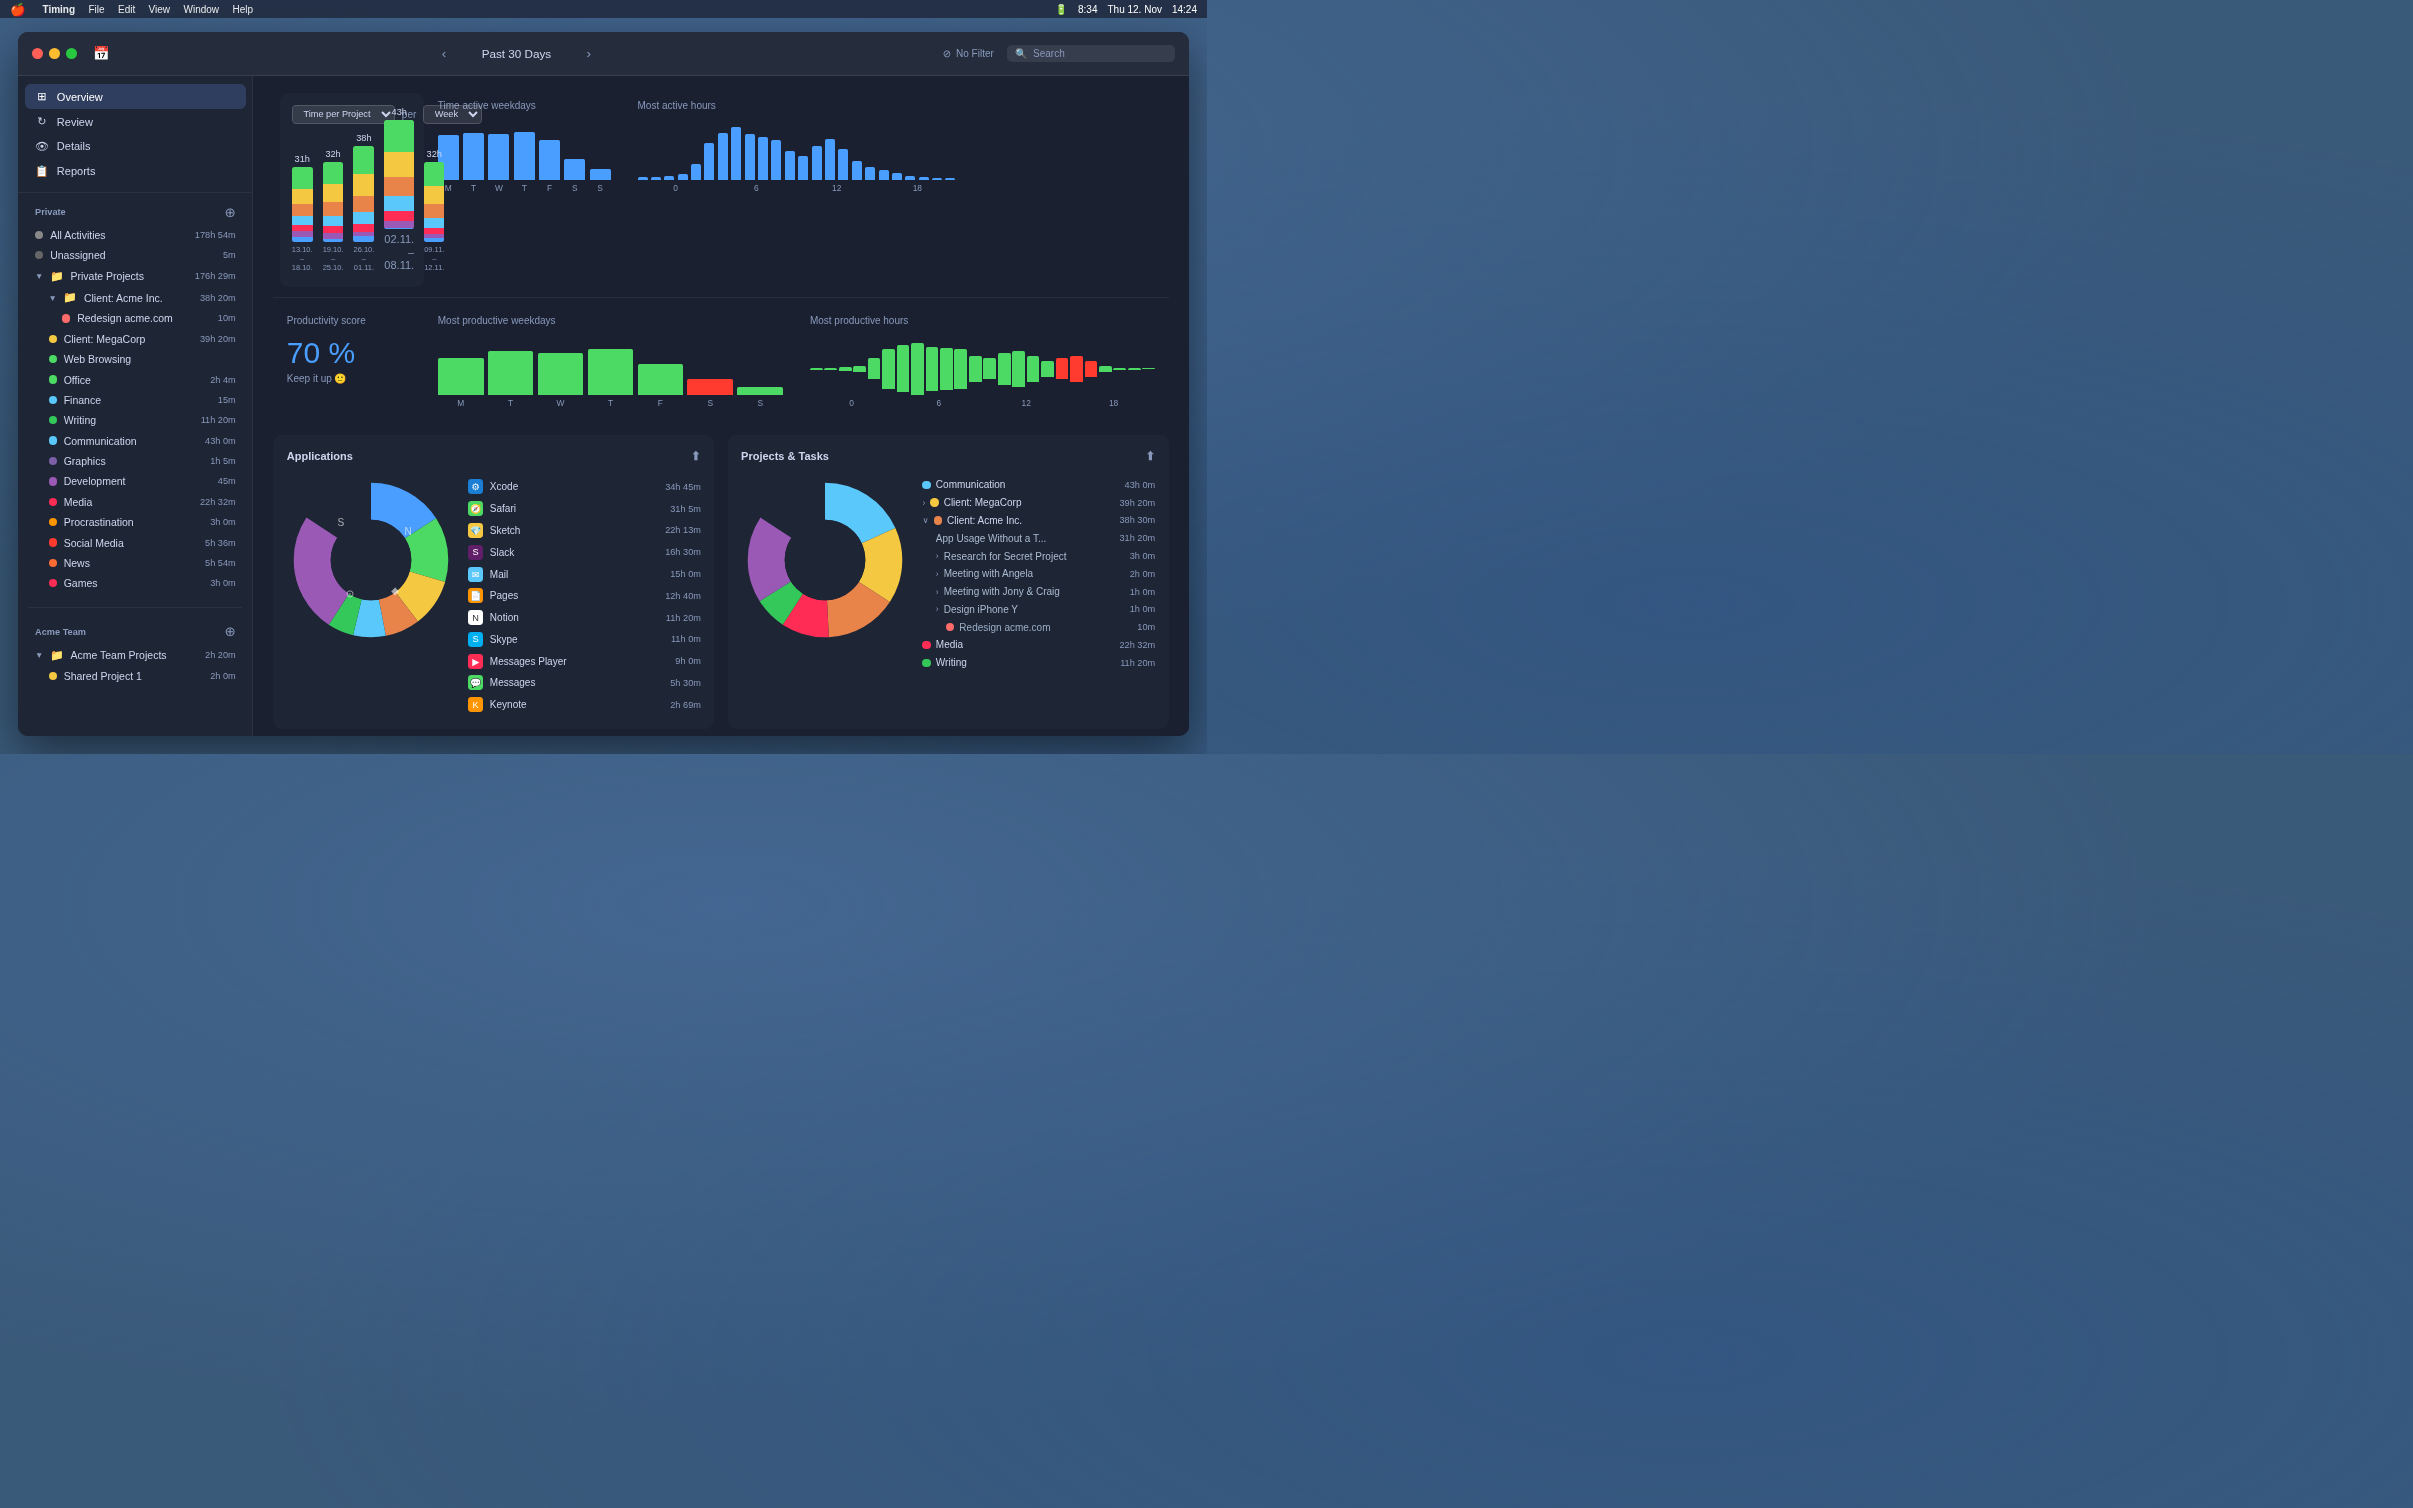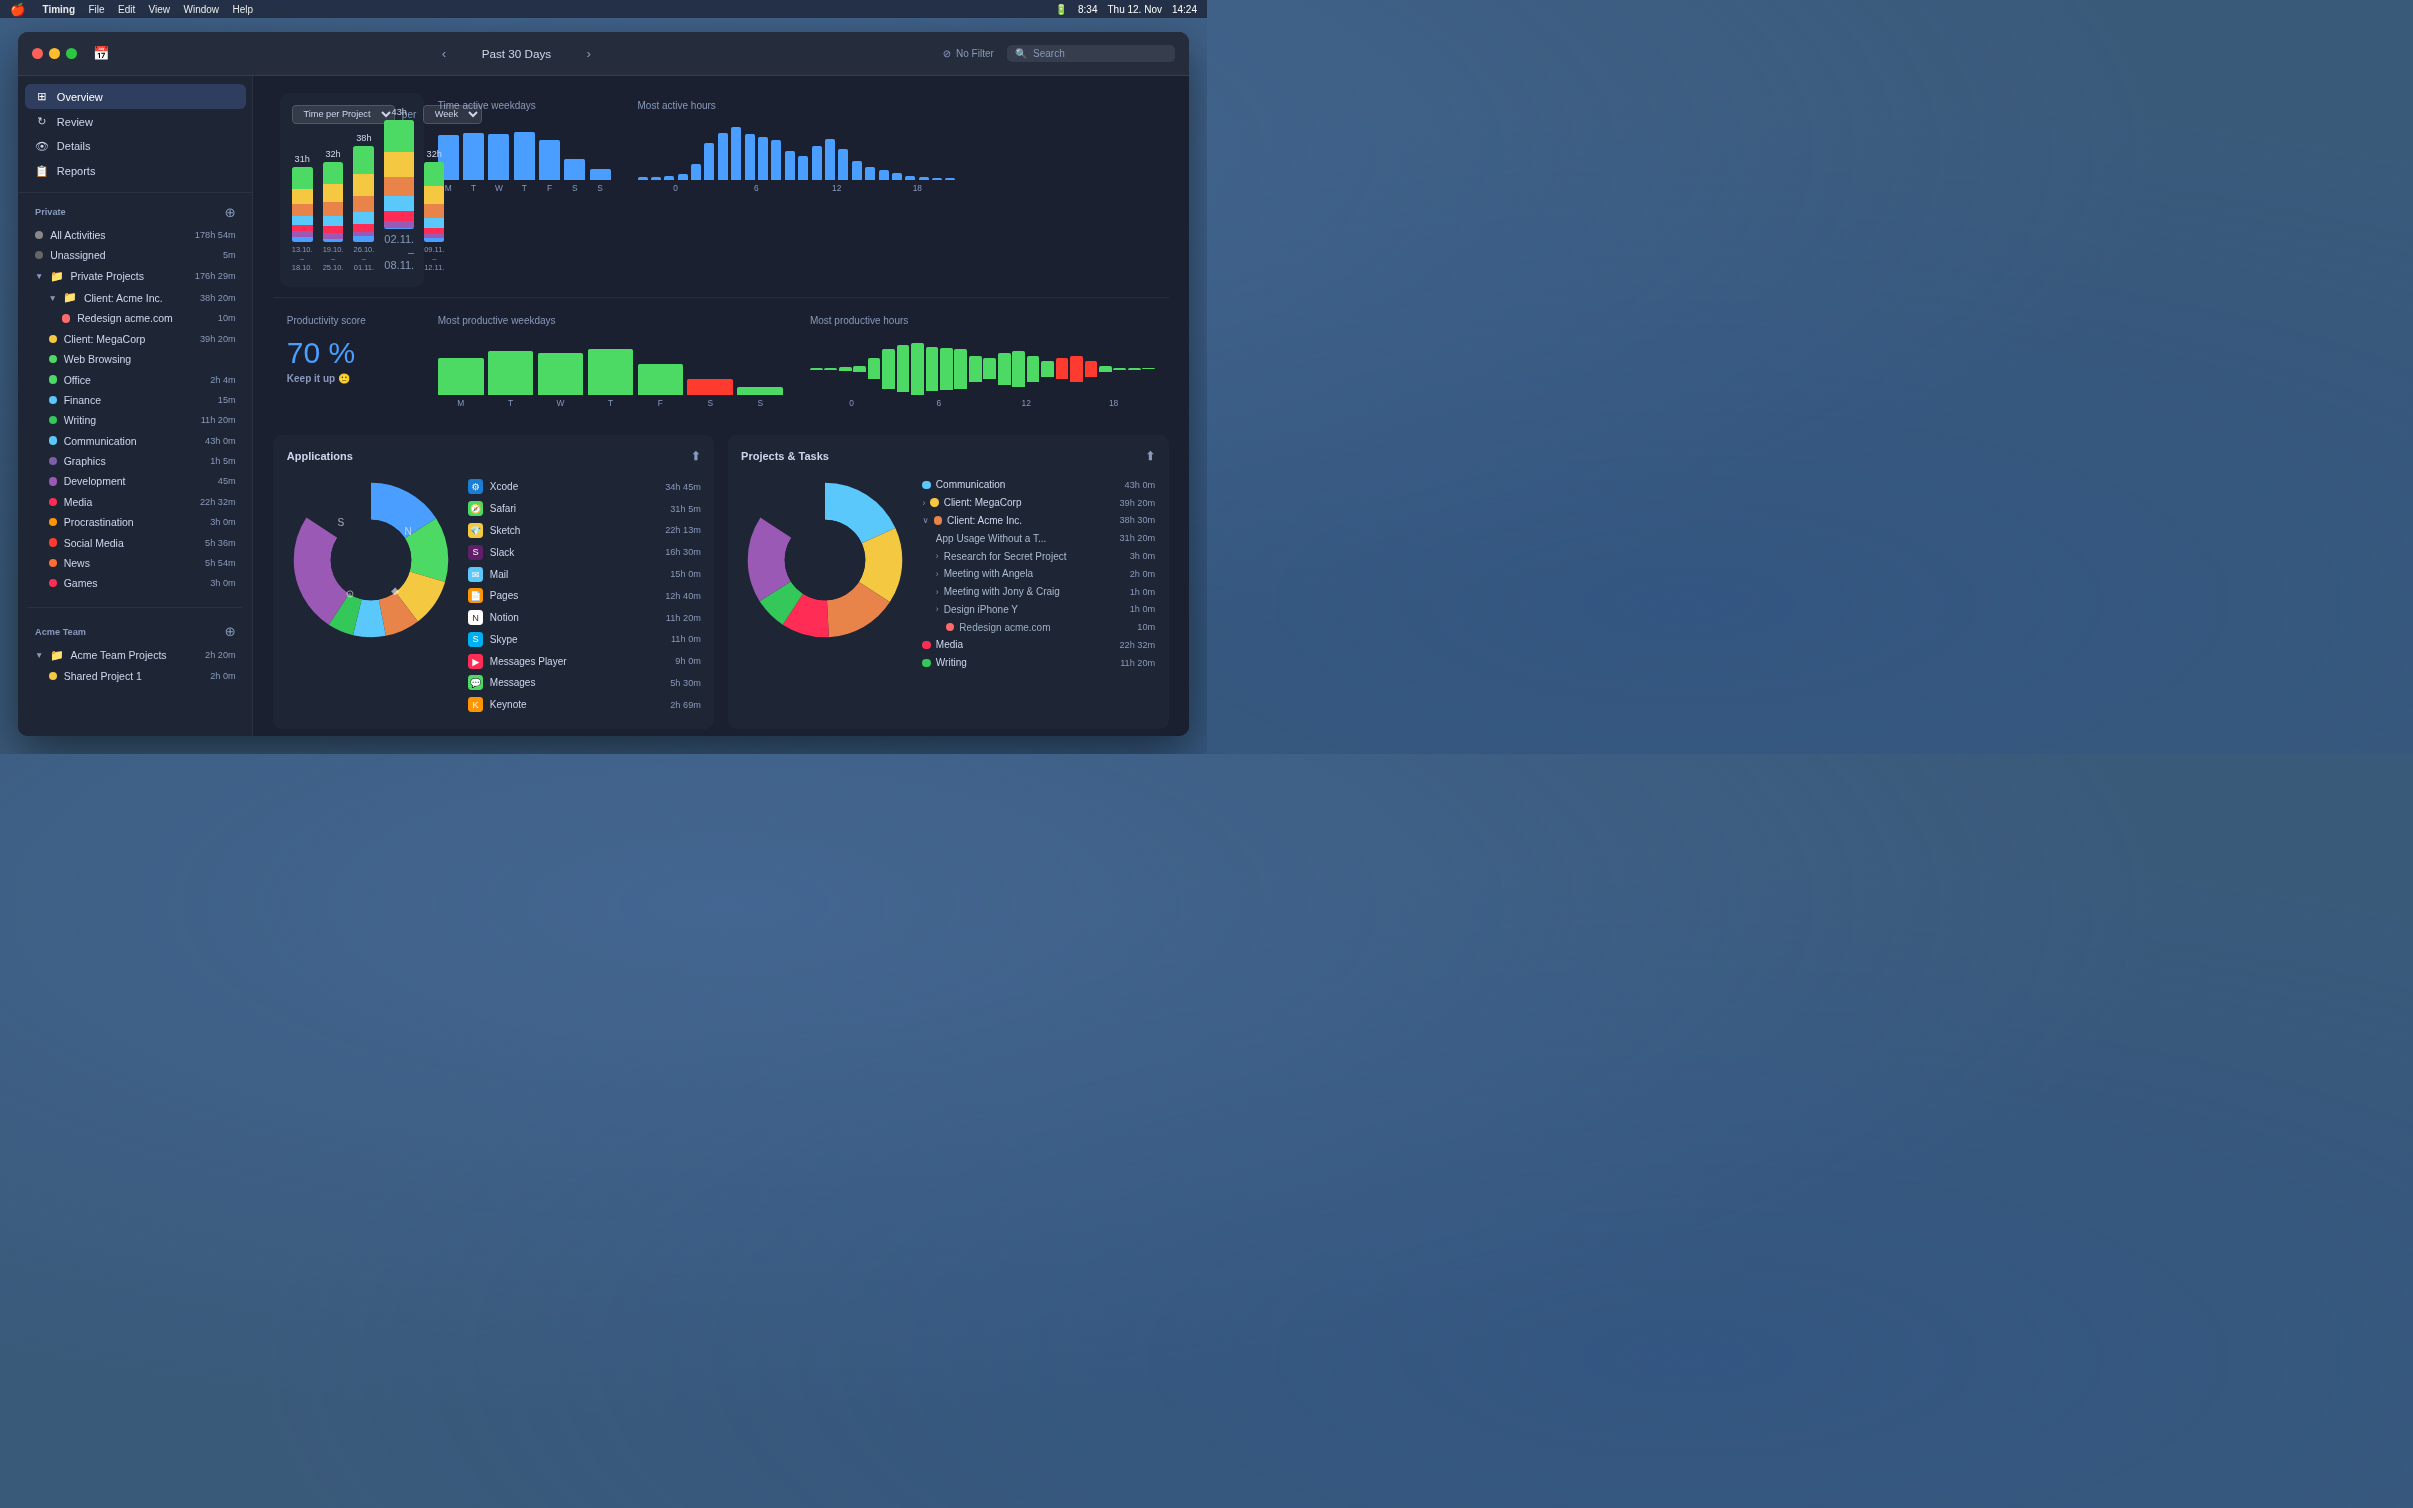--- a/index.html
+++ b/index.html
@@ -592,21 +592,21 @@
             </div>
           </div>
         </div>
       </div>
 
       <div style="display:grid; grid-template-columns: 151px 1fr 1fr; gap:0; margin-bottom:13.4px; border-top:0.8px solid rgba(255,255,255,0.06); padding-top:10px;">
 
         <div class="stat-box">
           <div class="stat-label">Productivity score</div>
           <div class="productivity-value">70 %</div>
-          <div style="color:#8899bb;font-size:10px;margin-top:3.4px;font-weight:bold;">Keep it up 🙂</div>
+          <div style="color:#8899bb;font-size:10px;margin-top:3.4px;">Keep it up 🙂</div>
         </div>
 
         <div class="stat-box">
           <div class="stat-label">Most productive weekdays</div>
           <div style="display:flex; align-items:flex-end; gap:4.2px; height:59px; padding-top:6.7px;">
             <div style="flex:1;background:#4cd964;border-radius:1.7px 1.7px 0 0;height:70%;"></div>
             <div style="flex:1;background:#4cd964;border-radius:1.7px 1.7px 0 0;height:85%;"></div>
             <div style="flex:1;background:#4cd964;border-radius:1.7px 1.7px 0 0;height:80%;"></div>
             <div style="flex:1;background:#4cd964;border-radius:1.7px 1.7px 0 0;height:88%;"></div>
             <div style="flex:1;background:#4cd964;border-radius:1.7px 1.7px 0 0;height:60%;"></div>

